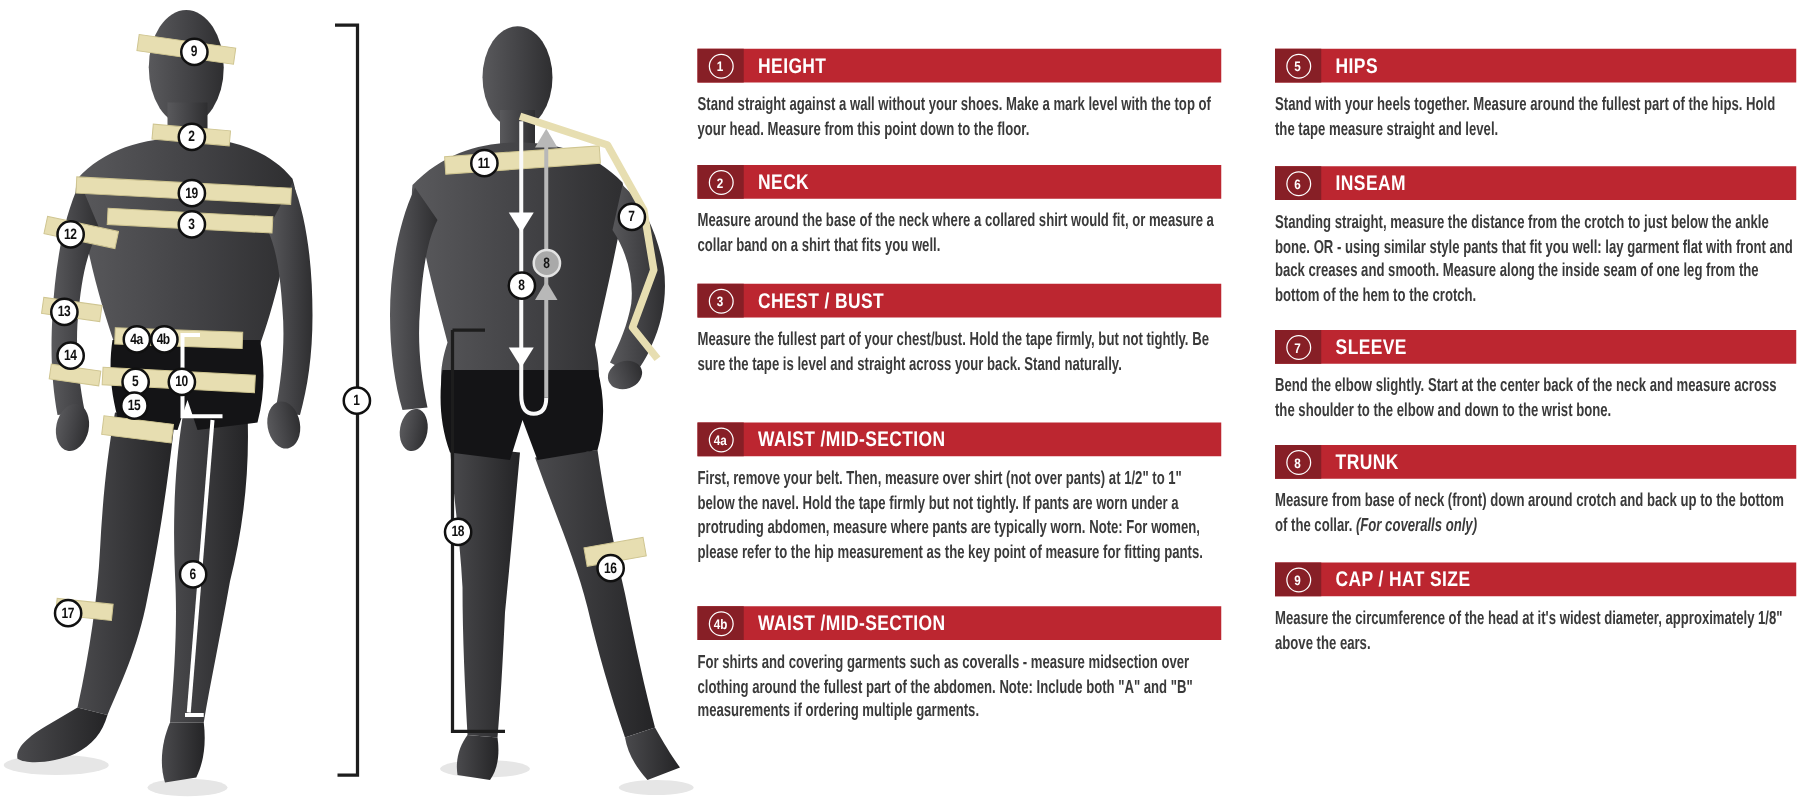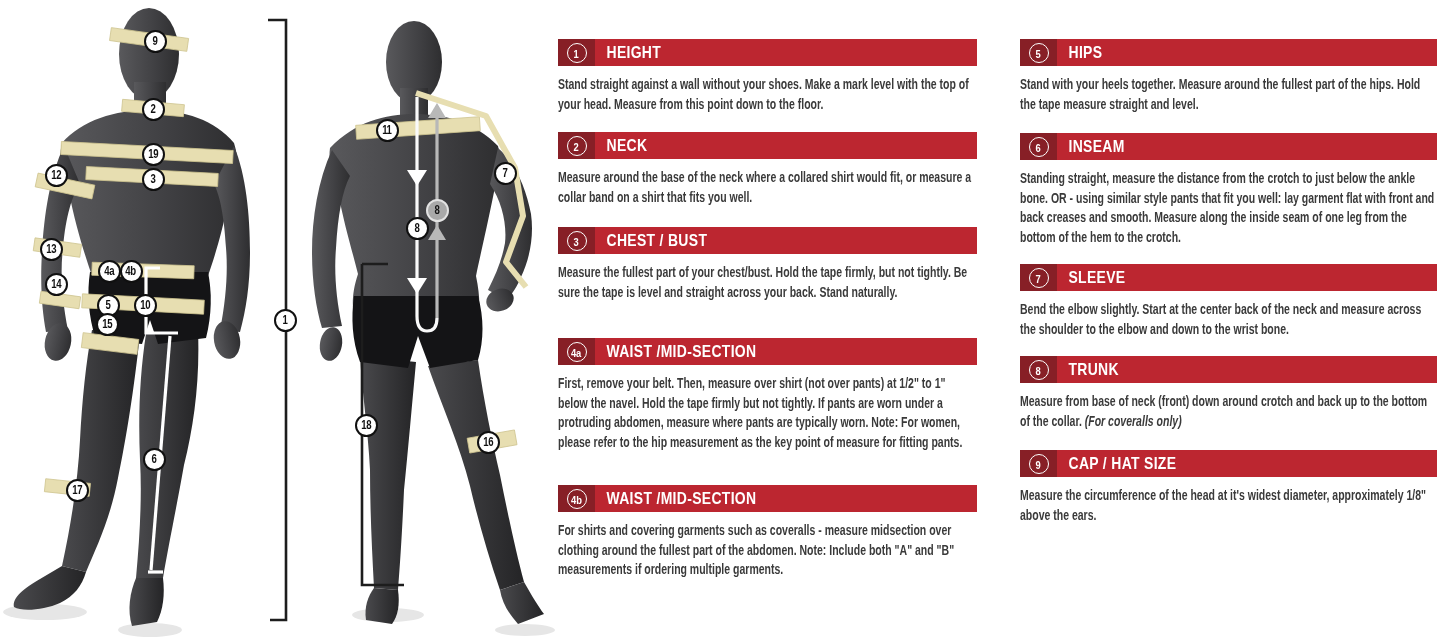--- a/index.html
+++ b/index.html
@@ -139,21 +139,21 @@
     </div>
   <div class="marker" style="left:153px;top:109px">
       <span>2</span>
     </div>
   <div class="marker" style="left:153px;top:154px">
       <span>19</span>
     </div>
   <div class="marker" style="left:153px;top:179px">
       <span>3</span>
     </div>
-  <div class="marker" style="left:56px;top:175px">
+  <div class="marker" style="left:56px;top:187px">
       <span>12</span>
     </div>
   <div class="marker" style="left:51px;top:249px">
       <span>13</span>
     </div>
   <div class="marker" style="left:109px;top:271px">
       <span>4a</span>
     </div>
   <div class="marker" style="left:131px;top:271px">
       <span>4b</span>
@@ -166,42 +166,42 @@
     </div>
   <div class="marker" style="left:108px;top:305px">
       <span>5</span>
     </div>
   <div class="marker" style="left:107px;top:324px">
       <span>15</span>
     </div>
   <div class="marker" style="left:154px;top:459px">
       <span>6</span>
     </div>
-  <div class="marker" style="left:77px;top:490px">
+  <div class="marker" style="left:54px;top:490px">
       <span>17</span>
     </div>
   <div class="marker" style="left:285px;top:320px">
       <span>1</span>
     </div>
   <div class="marker" style="left:387px;top:130px">
       <span>11</span>
     </div>
   <div class="marker" style="left:505px;top:173px">
       <span>7</span>
     </div>
   <div class="marker gray" style="left:437px;top:210px">
       <span>8</span>
     </div>
   <div class="marker" style="left:417px;top:228px">
       <span>8</span>
     </div>
   <div class="marker" style="left:366px;top:425px">
       <span>18</span>
     </div>
-  <div class="marker" style="left:488px;top:442px">
+  <div class="marker" style="left:488px;top:454px">
       <span>16</span>
     </div>
 
   <div class="col" style="left:558px;width:419px">
 
     <div class="sec" style="top:39px">
       <div class="bar">
         <div class="numbox">
           <div class="circ"><span>1</span></div>
         </div>

